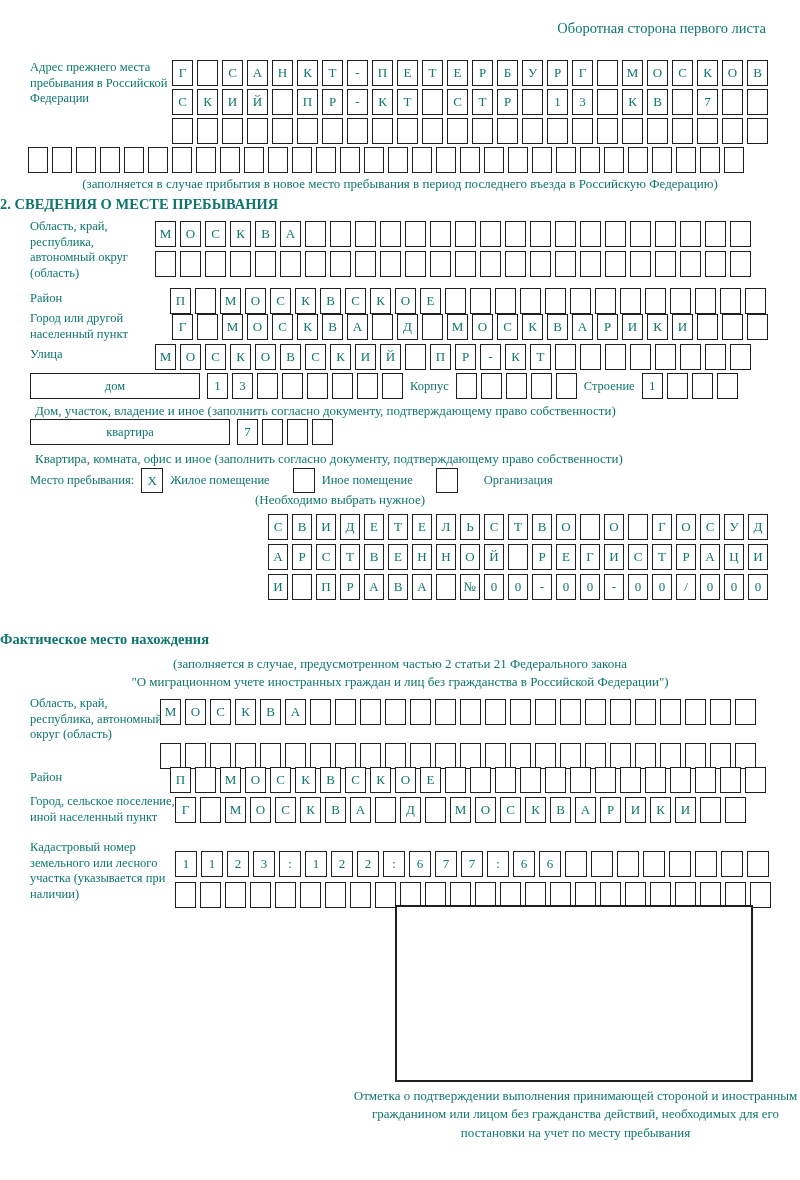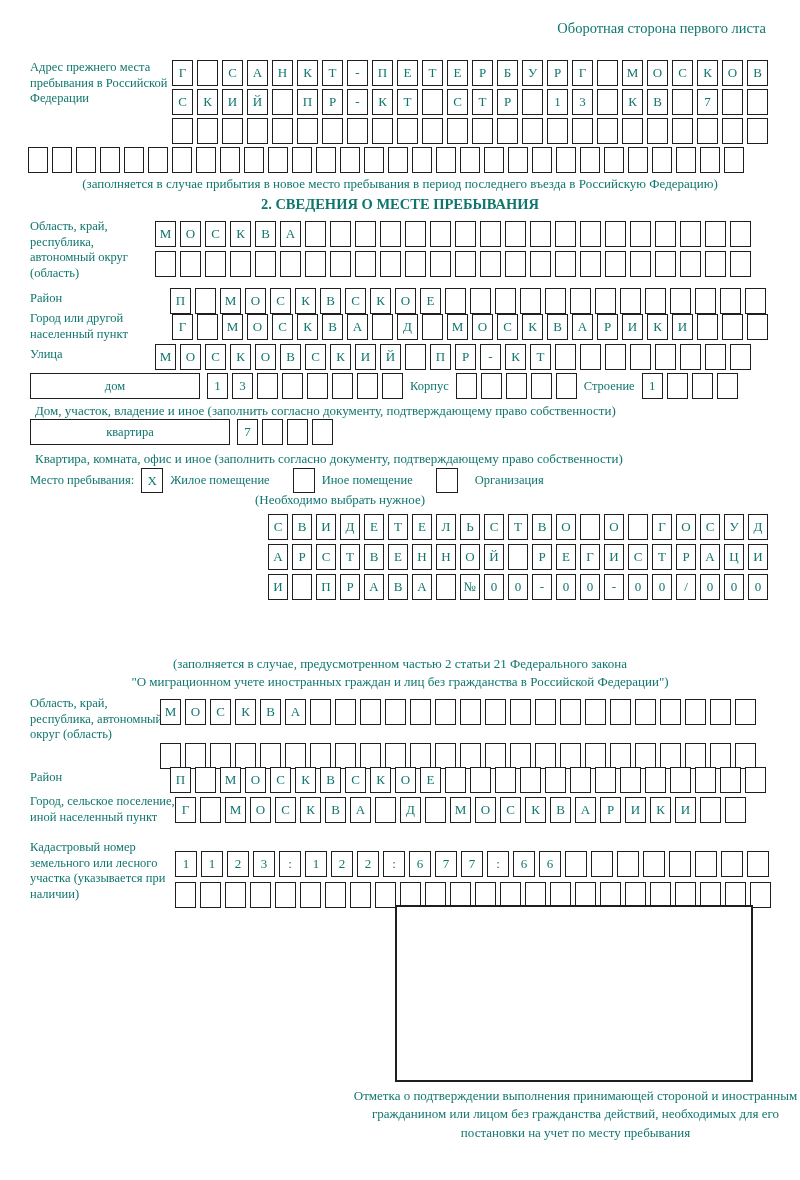--- a/index.html
+++ b/index.html
@@ -1,19 +1,19 @@
 <!DOCTYPE html>
 <html><head>
 <meta charset="utf-8">
 <style>
   html,body{margin:0;padding:0;background:#fff;}
   .page{position:relative;width:800px;height:1180px;background:#ffffff;overflow:hidden;
         font-family:"Liberation Serif","DejaVu Serif",serif;color:#0f766e;}
   .hdrnote{position:absolute;top:20px;right:34px;font-size:14.5px;}
-  .title{position:absolute;left:0;width:800px;text-align:center;font-weight:bold;font-size:14.5px;}
+  .title{position:absolute;left:0;width:800px;text-align:left;font-weight:bold;font-size:14.5px;}
   .lbl{position:absolute;font-size:12.5px;line-height:1.25;}
   .note{position:absolute;font-size:13px;line-height:1.3;}
   .center{left:0;width:800px;text-align:center;}
   .cells{display:flex;gap:4px;}
   .abs{position:absolute;}
   .rowcol{position:absolute;display:flex;flex-direction:column;}
   .g3{gap:3px;} .g4{gap:4px;} .g5{gap:5px;} .g18{gap:18px;}
   .cell{flex:0 0 21px;height:26px;border:1.6px solid #1f1f1f;box-sizing:border-box;background:#fff;
         display:flex;align-items:center;justify-content:center;font-size:13px;}
   .w20 .cell{flex-basis:20px;} .w22 .cell{flex-basis:22px;}
@@ -334,21 +334,21 @@
   </div>
   <div class="note" style="left:35px;top:451px">Квартира, комната, офис и иное (заполнить согласно документу, подтверждающему право собственности)</div>
 
   <div class="hrow" style="left:30px;top:468px">
     <span class="inline-lbl">Место пребывания:</span>
     <span class="checkbox">X</span>
     <span class="inline-lbl">Жилое помещение</span>
     <span class="checkbox sp"></span>
     <span class="inline-lbl">Иное помещение</span>
     <span class="checkbox sp"></span>
-    <span class="inline-lbl sp" style="margin-left:10px">Организация</span>
+    <span class="inline-lbl sp" style="margin-left:19px">Организация</span>
   </div>
   <div class="note" style="left:255px;top:492px">(Необходимо выбрать нужное)</div>
 
   <div class="rowcol g4" style="left:268px;top:514px">
     <div class="cells w20">
         <span class="cell">С</span>
         <span class="cell">В</span>
         <span class="cell">И</span>
         <span class="cell">Д</span>
         <span class="cell">Е</span>
@@ -410,20 +410,21 @@
         <span class="cell">-</span>
         <span class="cell">0</span>
         <span class="cell">0</span>
         <span class="cell">/</span>
         <span class="cell">0</span>
         <span class="cell">0</span>
         <span class="cell">0</span>
       </div>
   </div>
 
+  <div class="title" style="top:631px">Фактическое место нахождения</div>
   <div class="note center" style="top:656px">(заполняется в случае, предусмотренном частью 2 статьи 21 Федерального закона</div>
   <div class="note center" style="top:674px">"О миграционном учете иностранных граждан и лиц без гражданства в Российской Федерации")</div>
 
   <div class="lbl" style="left:30px;top:696px;width:135px">Область, край, республика, автономный округ (область)</div>
   <div class="rowcol g18" style="left:160px;top:699px">
     <div class="cells">
         <span class="cell">М</span>
         <span class="cell">О</span>
         <span class="cell">С</span>
         <span class="cell">К</span>

